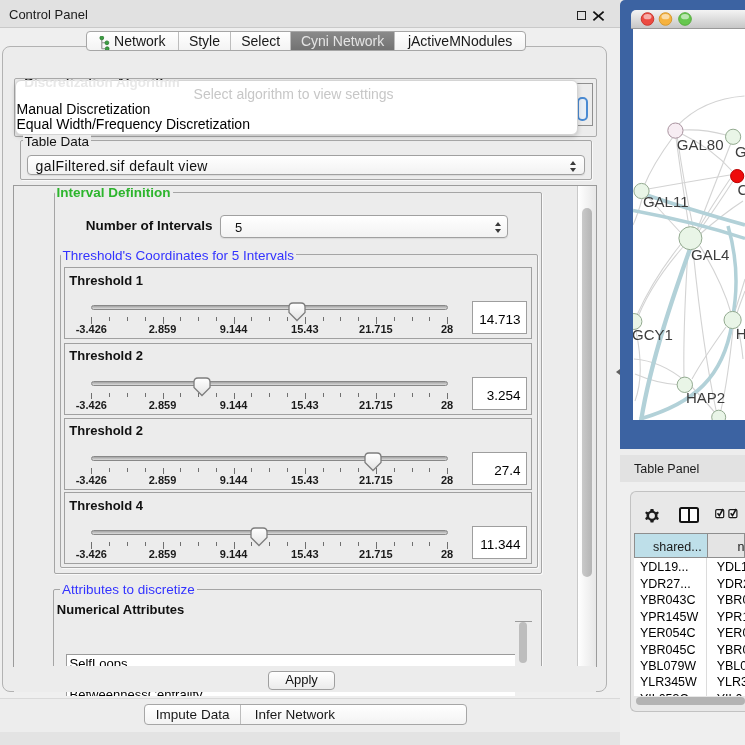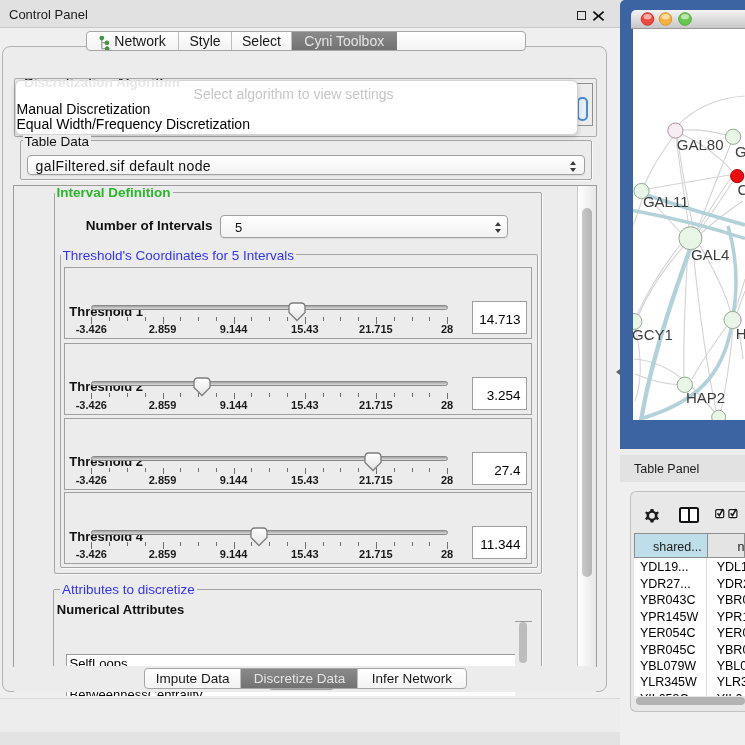--- a/index.html
+++ b/index.html
@@ -11,21 +11,21 @@
 .seg .t:last-child { border-right:none; }
 .seg .sel { background:linear-gradient(#8a8a8a,#727272); color:#e4e4e4; }
 .groupline { border:1px solid #a5a5a5; box-shadow:1px 1px 0 rgba(255,255,255,.7); border-radius:2px; }
 .gtitle { position:absolute; font-size:13.5px; background:#ececec; padding:0 2px; line-height:12px; }
 .combo { position:absolute; border:1px solid #a0a0a0; border-radius:4px; background:linear-gradient(#ffffff,#f2f2f2); box-shadow:0 1px 1px rgba(0,0,0,.08); }
 .combo .ctext { position:absolute; left:8px; top:3px; font-size:13px; color:#111; }
 .updown { position:absolute; width:7px; }
 .updown:before { content:""; position:absolute; left:0; top:0; border-left:3.5px solid transparent; border-right:3.5px solid transparent; border-bottom:4px solid #3a3a3a; }
 .updown:after { content:""; position:absolute; left:0; top:6.5px; border-left:3.5px solid transparent; border-right:3.5px solid transparent; border-top:4px solid #3a3a3a; }
 .tpanel { position:absolute; left:63.5px; width:468.5px; height:72px; border:1px solid #a0a0a0; background:#ececec; }
-.tpanel .ttl { position:absolute; left:4.8px; top:4.6px; font-size:13px; font-weight:bold; color:#111;margin-top:31px; }
+.tpanel .ttl { position:absolute; left:4.8px; top:4.6px; font-size:13px; font-weight:bold; color:#111; }
 .track { position:absolute; left:26px; top:37px; width:357px; height:5px; border:1px solid #888; border-radius:3px; background:linear-gradient(#a2a2a2,#dcdcdc); }
 .vbox { position:absolute; left:407.5px; top:33px; width:55px; height:33px; background:#fff; border:1px solid #9e9e9e; }
 .vbox span { position:absolute; right:5.5px; top:10px; font-size:13.5px; color:#000; }
 .ticklbl { position:absolute; top:55px; font-size:11px; font-weight:bold; color:#1a1a1a; transform:translateX(-50%); }
 svg { display:block; }
 </style>
 </head>
 <body>
 
 <div class="abs" style="left:0;top:0;width:620px;height:732px;background:#efefef;"></div>
@@ -40,21 +40,22 @@
 
 <div class="seg abs" style="left:86px;top:31.4px;width:440px;height:19.9px;">
   <div class="t" style="width:92px;"><svg width="11" height="15" viewBox="0 0 11 15" style="margin-right:4px;margin-top:3.4px;">
         <path d="M2.8 3.6 V12.7 M2.8 6.8 H6.1 M2.8 12.7 H6.4" stroke="#8e8e8e" stroke-width="1.1" fill="none"></path>
         <circle cx="2.8" cy="1.9" r="1.9" fill="#3c9e43" stroke="#2b7a2f" stroke-width="0.8"></circle>
         <circle cx="7.9" cy="6.8" r="1.9" fill="#3c9e43" stroke="#2b7a2f" stroke-width="0.8"></circle>
         <circle cx="8.2" cy="12.7" r="1.9" fill="#3c9e43" stroke="#2b7a2f" stroke-width="0.8"></circle>
       </svg>Network</div>
   <div class="t" style="width:53px;">Style</div>
   <div class="t" style="width:60px;">Select</div>
-  <div class="t sel" style="width:104.5px;">Cyni Toolbox</div>
+  <div class="t sel" style="width:104.5px;">Cyni Network</div>
+  <div class="t" style="width:130.5px;">jActiveMNodules</div>
 </div>
 
 <div class="abs" style="left:14px;top:77.8px;width:583px;height:59px;border:1px solid #ababab;border-radius:2px;"></div>
 <div class="abs" style="left:24px;top:83.4px;width:568.5px;height:43px;border:1px solid #8f8f8f;background:#ececec;"></div>
 <div class="abs" style="left:576.5px;top:96.5px;width:11px;height:24px;border:2px solid #4a8ad2;border-radius:5px;background:#e8eef5;"></div>
 
 <div class="abs" style="left:20px;top:78.6px;width:200px;height:1.6px;overflow:hidden;background:#ececec;">
   <div style="position:absolute;left:4.3px;top:-3.6px;font-size:13.5px;font-weight:bold;color:#1a1a1a;line-height:16px;">Discretization Algorithm</div>
 </div>
 
@@ -62,21 +63,21 @@
 <div class="abs" style="left:20px;top:80.2px;width:560px;height:12px;overflow:hidden;">
   <div style="position:absolute;left:4.3px;top:-5.2px;font-size:13.5px;font-weight:bold;color:#e8e8e8;line-height:16px;">Discretization Algorithm</div>
 </div>
 <div class="abs" style="left:193.6px;top:86.5px;font-size:14px;color:#c7c7c7;line-height:14px;">Select algorithm to view settings</div>
 <div class="abs" style="left:16.5px;top:102.3px;font-size:14px;font-weight:normal;color:#000;line-height:14px;">Manual Discretization</div>
 <div class="abs" style="left:16.5px;top:117.3px;font-size:14px;color:#000;line-height:14px;">Equal Width/Frequency Discretization</div>
 
 <div class="abs groupline" style="left:20.4px;top:140px;width:572px;height:40px;"></div>
 <div class="gtitle" style="left:22.5px;top:134.8px;background:#ececec;color:#111;line-height:13.5px;">Table Data</div>
 <div class="combo" style="left:26.6px;top:155px;width:558.7px;height:19.5px;">
-  <span class="ctext" style="top:1.5px;font-size:14px;letter-spacing:0.4px;">galFiltered.sif default node</span>
+  <span class="ctext" style="top:1.5px;font-size:14px;letter-spacing:0.4px;">galFiltered.sif default view</span>
   <span class="updown" style="right:7px;top:5px;"></span>
 </div>
 
 <div class="abs" style="left:13px;top:185px;width:583.5px;height:482px;border:1px solid #9b9b9b;background:#ececec;"></div>
 
 <div class="abs" style="left:577px;top:186px;width:18.5px;height:480px;background:linear-gradient(90deg,#ffffff,#e7e7e7);border-left:1px solid #c9c9c9;"></div>
 <div class="abs" style="left:581.5px;top:207.5px;width:10px;height:369px;background:linear-gradient(90deg,#c9c9c9,#b4b4b4);border-radius:5px;"></div>
 
 <div class="abs groupline" style="left:53.5px;top:191.5px;width:488.5px;height:382.5px;"></div>
 <div class="gtitle" style="left:54.5px;top:187px;color:#2db52d;font-weight:bold;">Interval Definition</div>
@@ -272,23 +273,22 @@
 <div class="abs" style="left:518.7px;top:622.2px;width:8.5px;height:41.3px;background:#bdbdbd;border-radius:4px;"></div>
 
 <div class="abs" style="left:14px;top:666px;width:582px;height:26px;background:#ececec;"></div>
 
 <div class="abs" style="left:267.8px;top:670.7px;width:67.6px;height:19.6px;border:1px solid #9f9f9f;border-radius:4px;background:linear-gradient(#ffffff,#ebebeb);text-align:center;font-size:13px;color:#111;line-height:16px;">Apply</div>
 
 <div class="abs" style="left:0;top:698.3px;width:620px;height:1px;background:#d9d9d9;"></div>
 <div class="abs" style="left:0;top:699.3px;width:620px;height:33px;background:#ededed;"></div>
 <div class="abs" style="left:0;top:732px;width:620px;height:13px;background:#e3e3e3;"></div>
 
-<div class="seg abs" style="left:143.8px;top:668px;width:323.5px;height:21.3px;font-size:13.5px;">
+<div class="seg abs" style="left:143.8px;top:704px;width:323.5px;height:21.3px;font-size:13.5px;">
   <div class="t" style="width:96.7px;font-size:13.5px;">Impute Data</div>
-  <div class="t sel" style="width:117px;font-size:13.5px;">Discretize Data</div>
   <div class="t" style="width:107px;font-size:13.5px;">Infer Network</div>
 </div>
 
 <div class="abs" style="left:615.5px;top:369px;width:0;height:0;border-top:3px solid transparent;border-bottom:3px solid transparent;border-right:4px solid #5f5f5f;"></div>
 
 <div class="abs" style="left:620px;top:0;width:125px;height:449px;background:#3c63a2;border-top-left-radius:5px;"></div>
 <div class="abs" style="left:631px;top:9.5px;width:114px;height:19px;background:linear-gradient(#f4f4f4,#c7c7c7);border-top-left-radius:5px;border-bottom:1px solid #999;"></div>
 <svg class="abs" style="left:631px;top:9.5px;" width="114" height="19" viewBox="0 0 114 19">
   <circle cx="16.5" cy="9" r="6.3" fill="#ec4a41" stroke="#ca3a32" stroke-width="1"></circle>
   <circle cx="34.5" cy="9" r="6.3" fill="#f6b23e" stroke="#d69a33" stroke-width="1"></circle>

